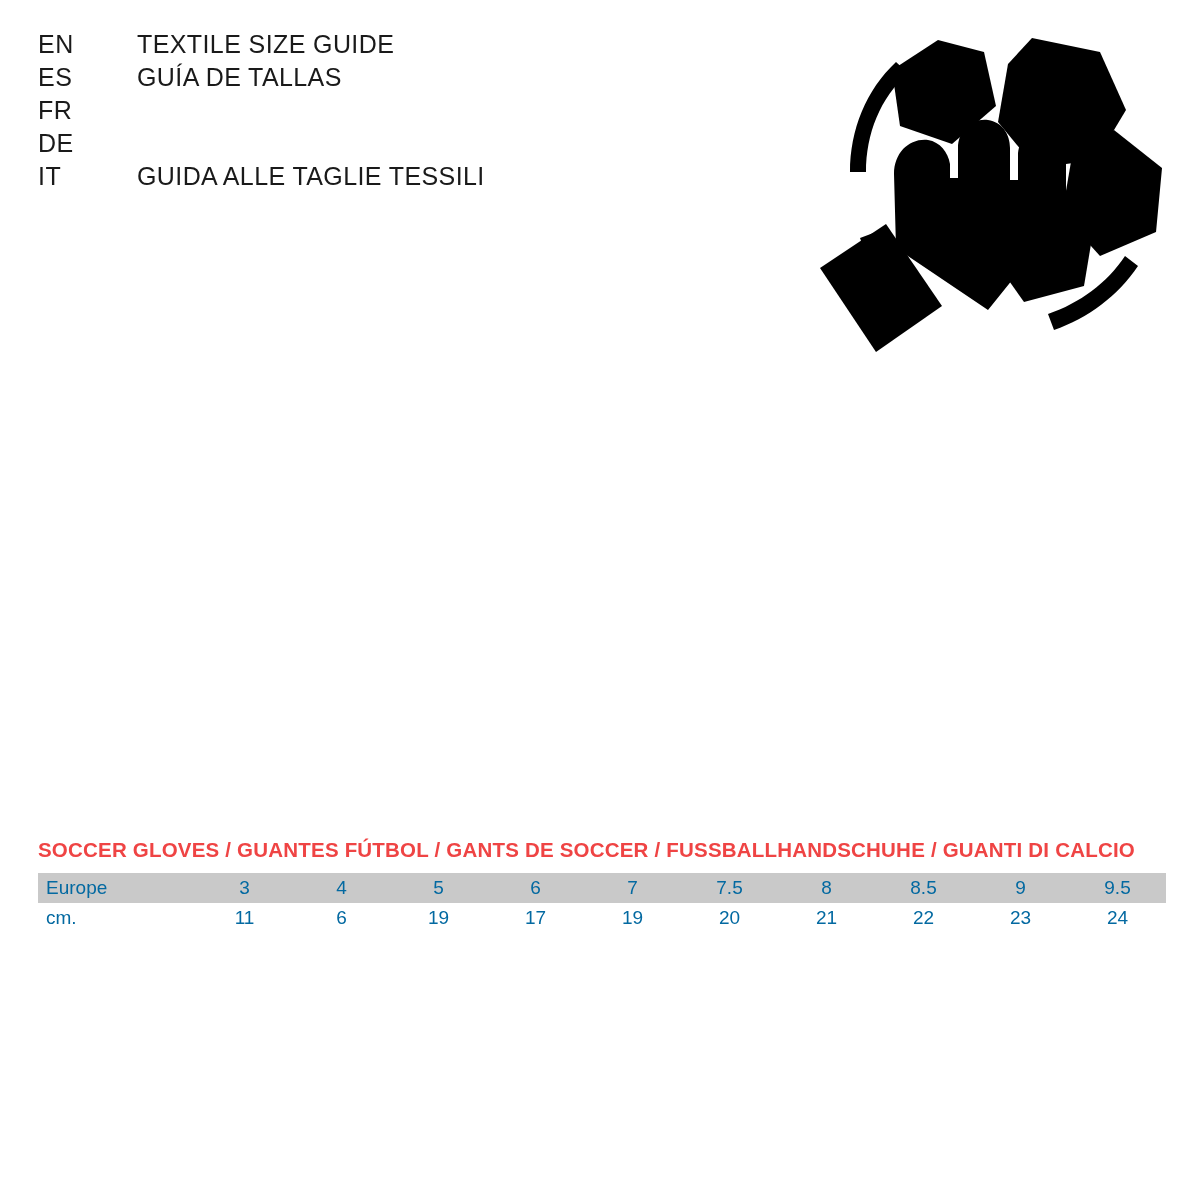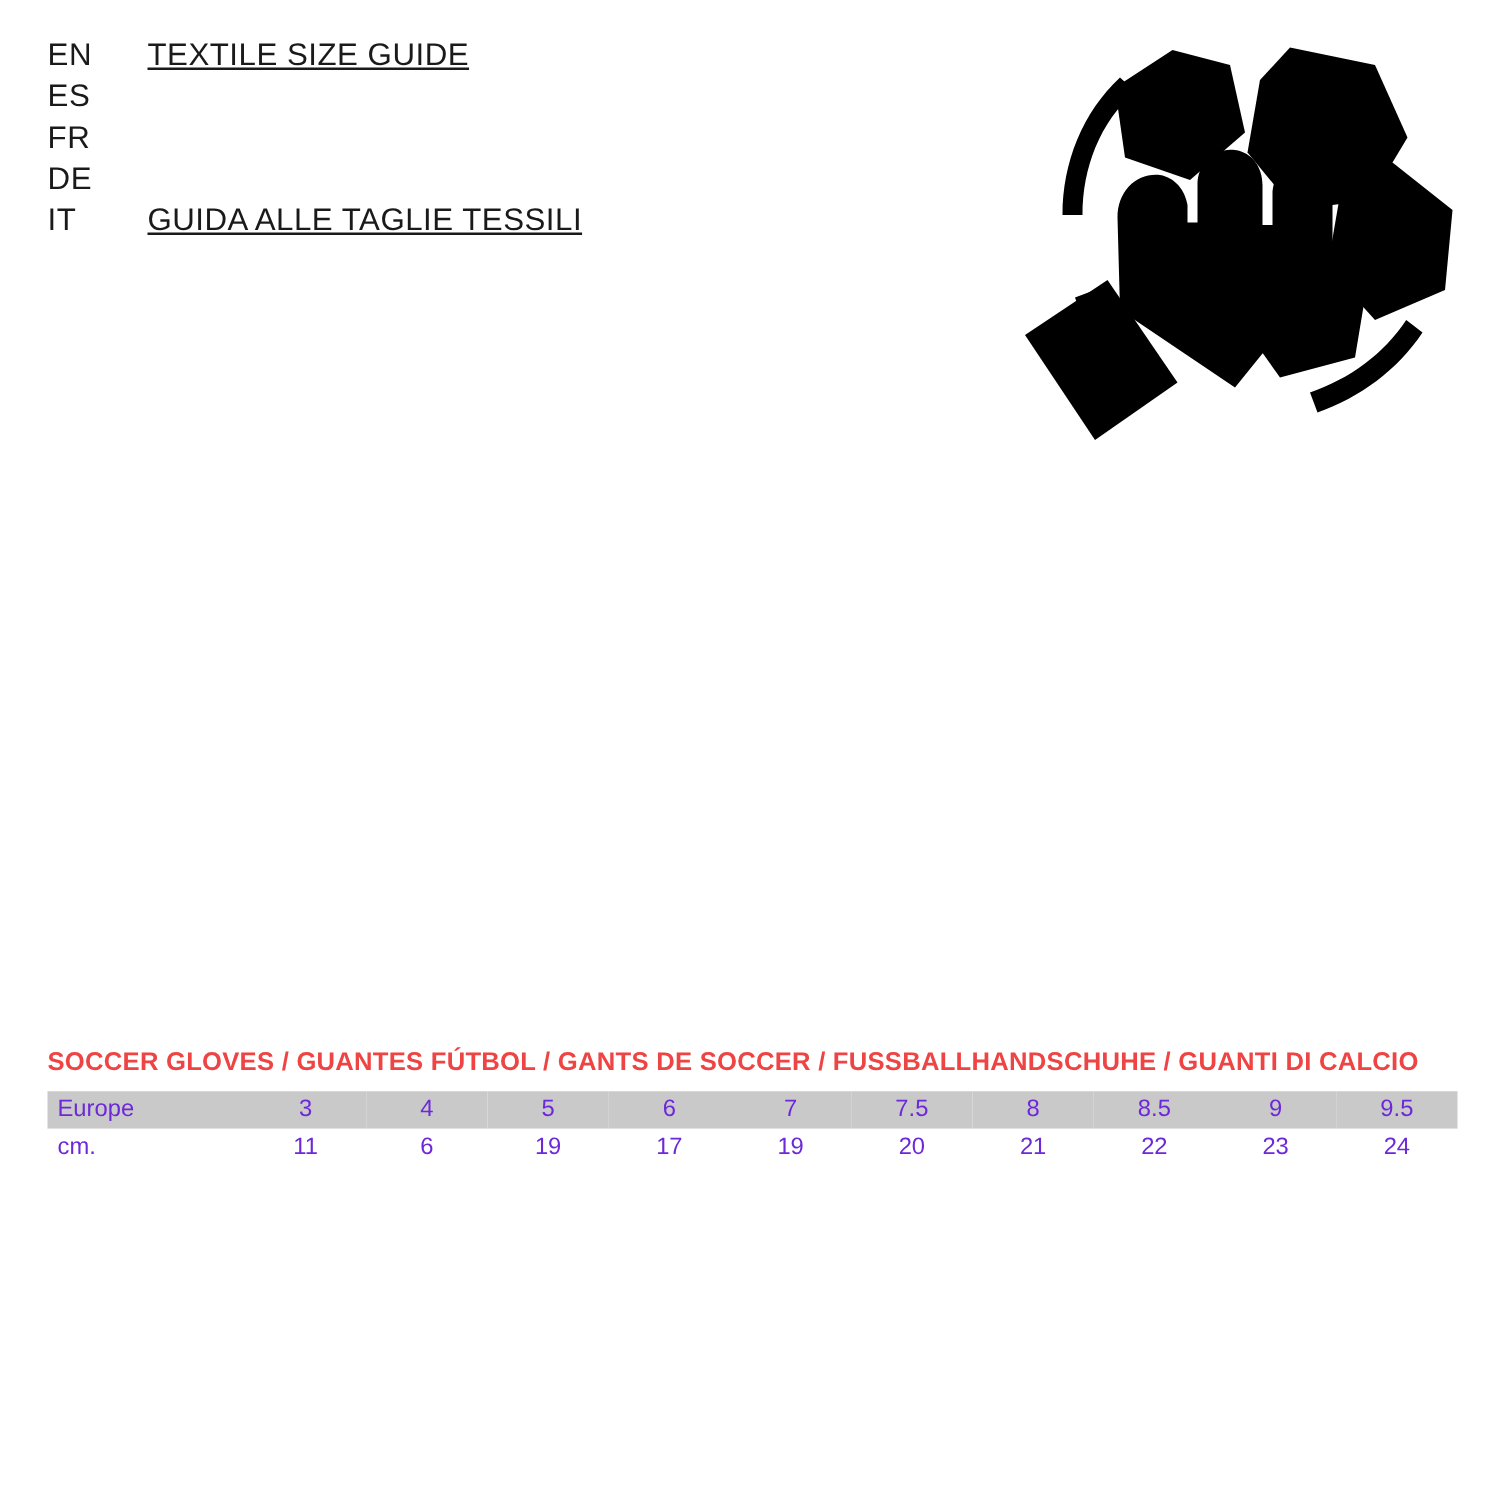--- a/index.html
+++ b/index.html
@@ -20,35 +20,35 @@
   .header {
     position: absolute;
     top: 30px;
     left: 38px;
     width: 800px;
   }
   .lang-row {
     display: flex;
     align-items: baseline;
     height: 33px;
+    gap: 19px;
   }
   .lang-code {
     width: 80px;
     font-size: 25px;
     letter-spacing: 0.5px;
     font-weight: 400;
     color: #1a1a1a;
   }
   .lang-text {
     font-size: 25px;
     letter-spacing: 0.4px;
     font-weight: 400;
     color: #1a1a1a;
     white-space: nowrap;
-    text-decoration: underline;
   }
 
   
   .logo {
     position: absolute;
     top: 18px;
     left: 800px;
     width: 370px;
     height: 360px;
   }
@@ -81,21 +81,21 @@
   table.size-table tr.row-europe {
     background: #c9c9c9;
   }
   table.size-table tr.row-cm {
     background: #ffffff;
   }
   table.size-table td {
     height: 30px;
     font-size: 19px;
     font-weight: 400;
-    color: #6d28d9;
+    color: #0369a1;
     text-align: center;
     padding: 0;
     vertical-align: middle;
   }
   table.size-table td.label {
     text-align: left;
     padding-left: 8px;
     width: 150px;
   }
 </style>
@@ -104,20 +104,21 @@
 
 <div class="header">
 
   <div class="lang-row">
     <span class="lang-code">EN</span>
     <span class="lang-text">TEXTILE SIZE GUIDE</span>
   </div>
 
   <div class="lang-row">
     <span class="lang-code">ES</span>
+    <span class="lang-text">GUÍA DE TALLAS</span>
   </div>
 
   <div class="lang-row">
     <span class="lang-code">FR</span>
   </div>
 
   <div class="lang-row">
     <span class="lang-code">DE</span>
   </div>
 

